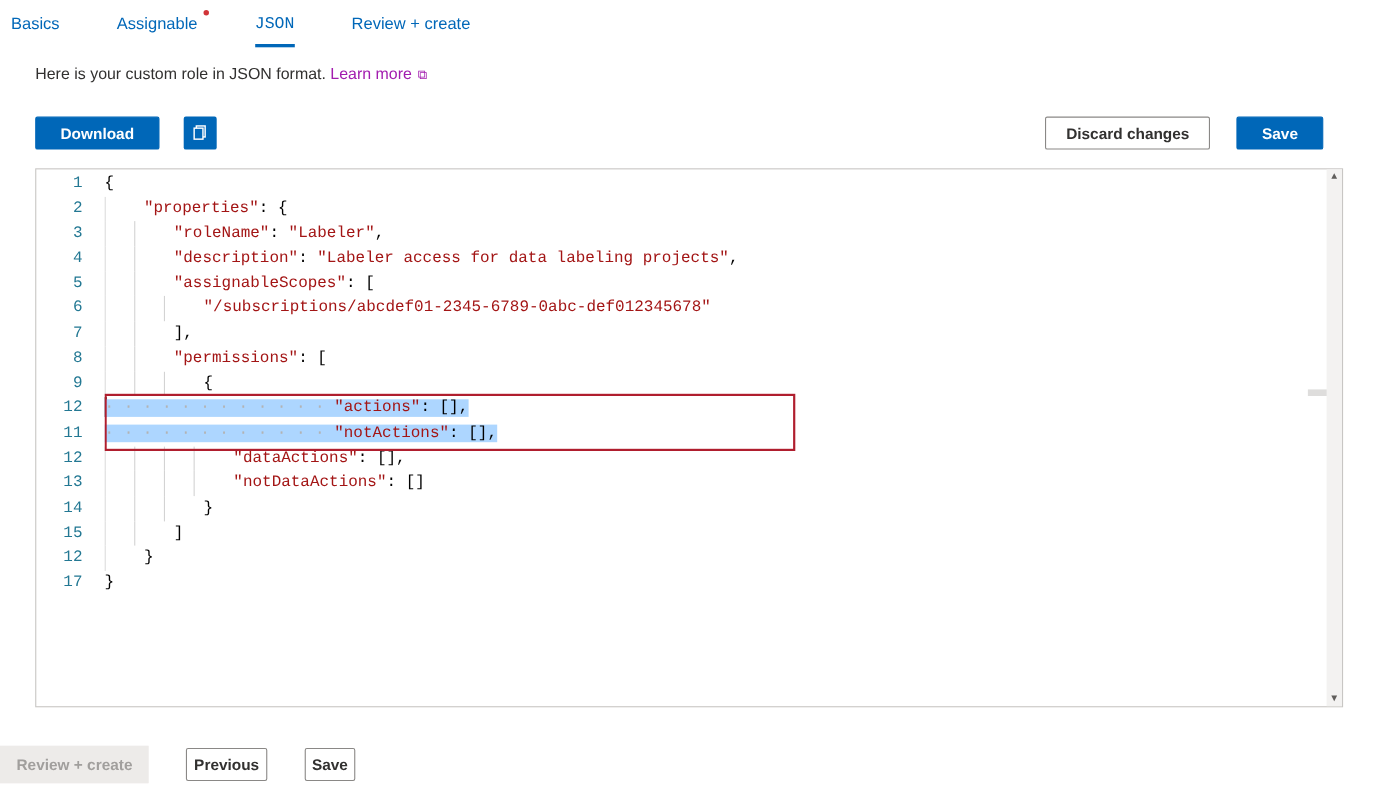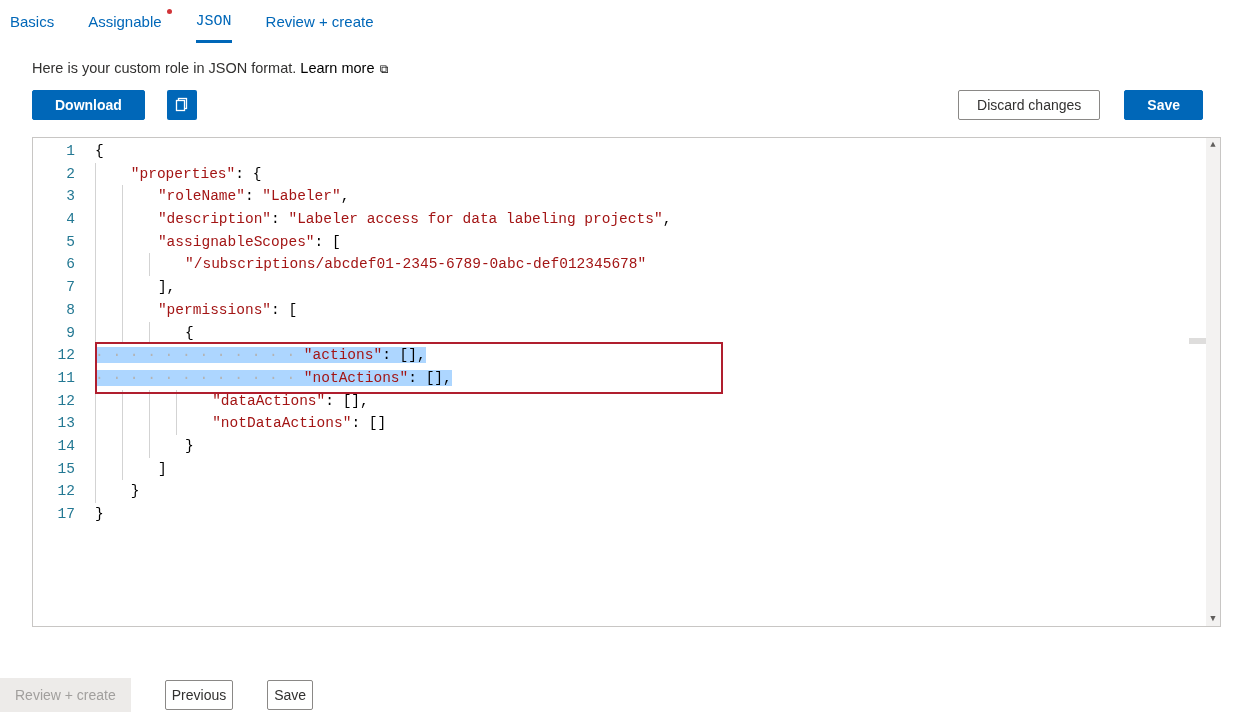--- a/index.html
+++ b/index.html
@@ -8,21 +8,21 @@
     font-size: 14px;
     color: #323130;
     background: #fff;
     width: 1253px;
     height: 722px;
     overflow: hidden;
     position: relative;
   }
   .tabs {
     display: flex;
-    gap: 34px;
+    gap: 52px;
     padding: 3px 10px 0 10px;
     border-bottom: 1px solid transparent;
   }
   .tab {
     padding: 10px 0 10px 0;
     color: #0067b8;
     font-size: 15px;
     cursor: pointer;
     position: relative;
     white-space: nowrap;
@@ -40,44 +40,46 @@
     height: 5px;
     background: #d13438;
     border-radius: 50%;
   }
   .description-row {
     padding: 16px 0 14px 32px;
     font-size: 14.5px;
     color: #323130;
   }
   .description-row a {
-    color: #000000;
+    color: #a21caf;
     text-decoration: none;
     cursor: pointer;
   }
   .ext-icon {
     font-size: 12px;
     vertical-align: 0;
     margin-left: 2px;
   }
   .action-row {
     display: flex;
     align-items: center;
     padding: 0 32px;
     margin-bottom: 17px;
+    margin-top: 16px;
   }
   .btn {
     border: 1px solid #8a8886;
     background: #fff;
     padding: 6px 18px;
     font-size: 14px;
     font-family: inherit;
     cursor: pointer;
     border-radius: 2px;
     color: #323130;
+    font-weight: bold;
   }
   .btn.primary {
     background: #0067b8;
     color: #fff;
     border-color: #0067b8;
     font-weight: 600;
     padding: 6px 22px;
   }
   .icon-btn {
     width: 30px;

